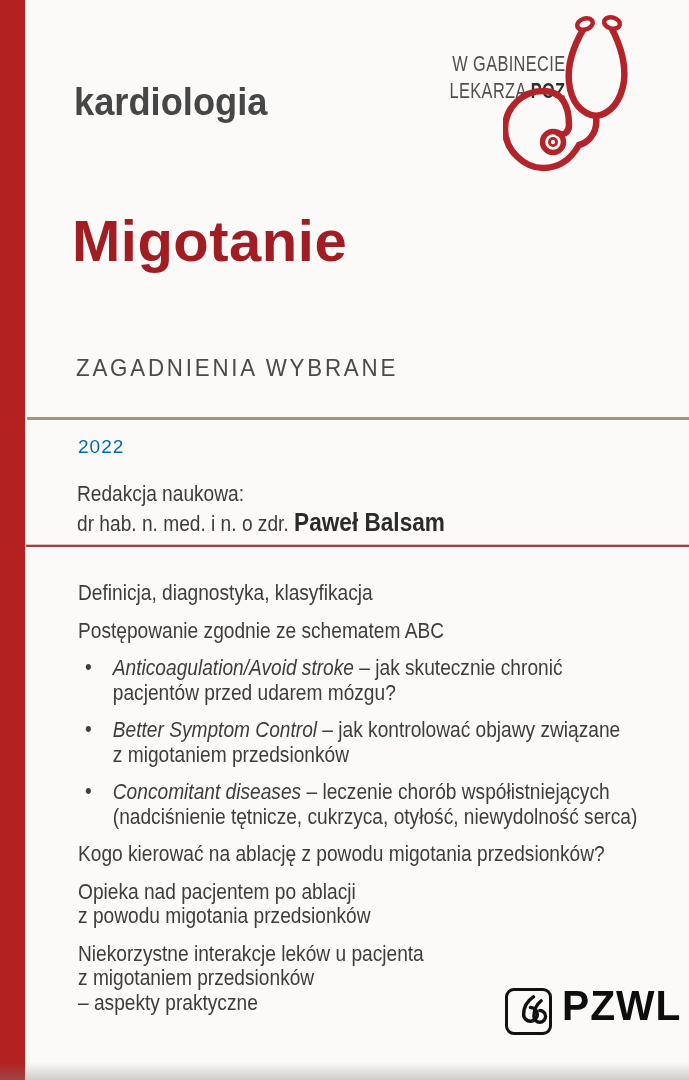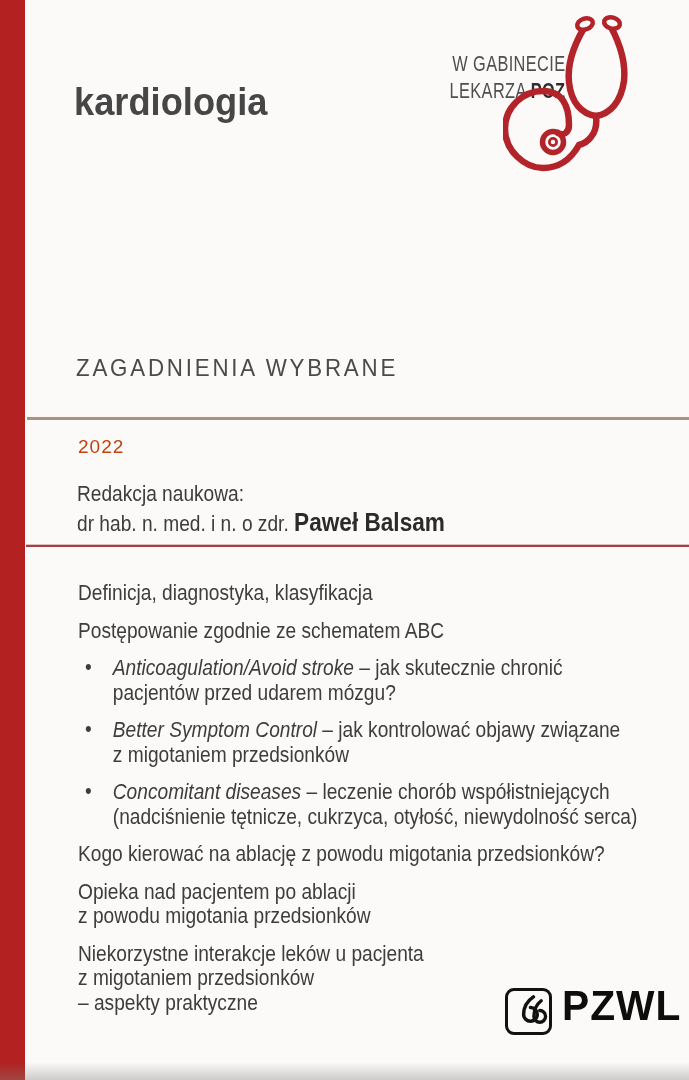--- a/index.html
+++ b/index.html
@@ -49,21 +49,21 @@
     transform:scaleX(0.93);transform-origin:left top;
     white-space:pre;
   }
 
   
   .rule-tan{position:absolute;left:27px;right:0;top:417px;height:3px;background:var(--rule-tan,#a8947a);}
   .rule-red{position:absolute;left:26px;right:0;top:545px;height:2px;background:var(--rule-red,#a04040);box-shadow:0 -1px 0 rgba(176,80,80,.35);}
 
   .year{
     position:absolute;left:78px;top:436px;
-    font-size:19px;color:#c2410c;letter-spacing:1px;white-space:pre;
+    font-size:19px;color:#0369a1;letter-spacing:1px;white-space:pre;
   }
 
   
   .credits{
     position:absolute;left:77px;top:480px;
     font-size:22px;line-height:28px;color:#3c3c3c;
     transform:scaleX(0.87);transform-origin:left top;
     white-space:pre;
   }
   .credits .name{font-size:26px;font-weight:bold;color:#2b2b2b;}
@@ -123,21 +123,21 @@
              C 68,148 56,157 40,157
              C 22,157 2,140 2,118
              C 2,96 20,80 40,80
              C 60,80 66,96 66,114
              C 66,122 60,125 55,122" stroke="#b3242a" stroke-width="6.5" stroke-linecap="round"></path>
 
     <circle cx="50" cy="131" r="10.5" stroke="#b3242a" stroke-width="5.5"></circle>
     <circle cx="50" cy="131" r="3.6" stroke="#b3242a" stroke-width="2.8"></circle>
   </svg>
 
-  <div class="title"><br></div>
+  <div class="title"><span>Migotanie</span><br></div>
 
   <div class="subtitle">ZAGADNIENIA WYBRANE</div>
 
   <div class="rule-tan"></div>
 
   <div class="year">2022</div>
 
   <div class="credits"><span>Redakcja naukowa:</span><br><span>dr hab. n. med. i n. o zdr. </span><span class="name">Paweł Balsam</span></div>
 
   <div class="rule-red"></div>

